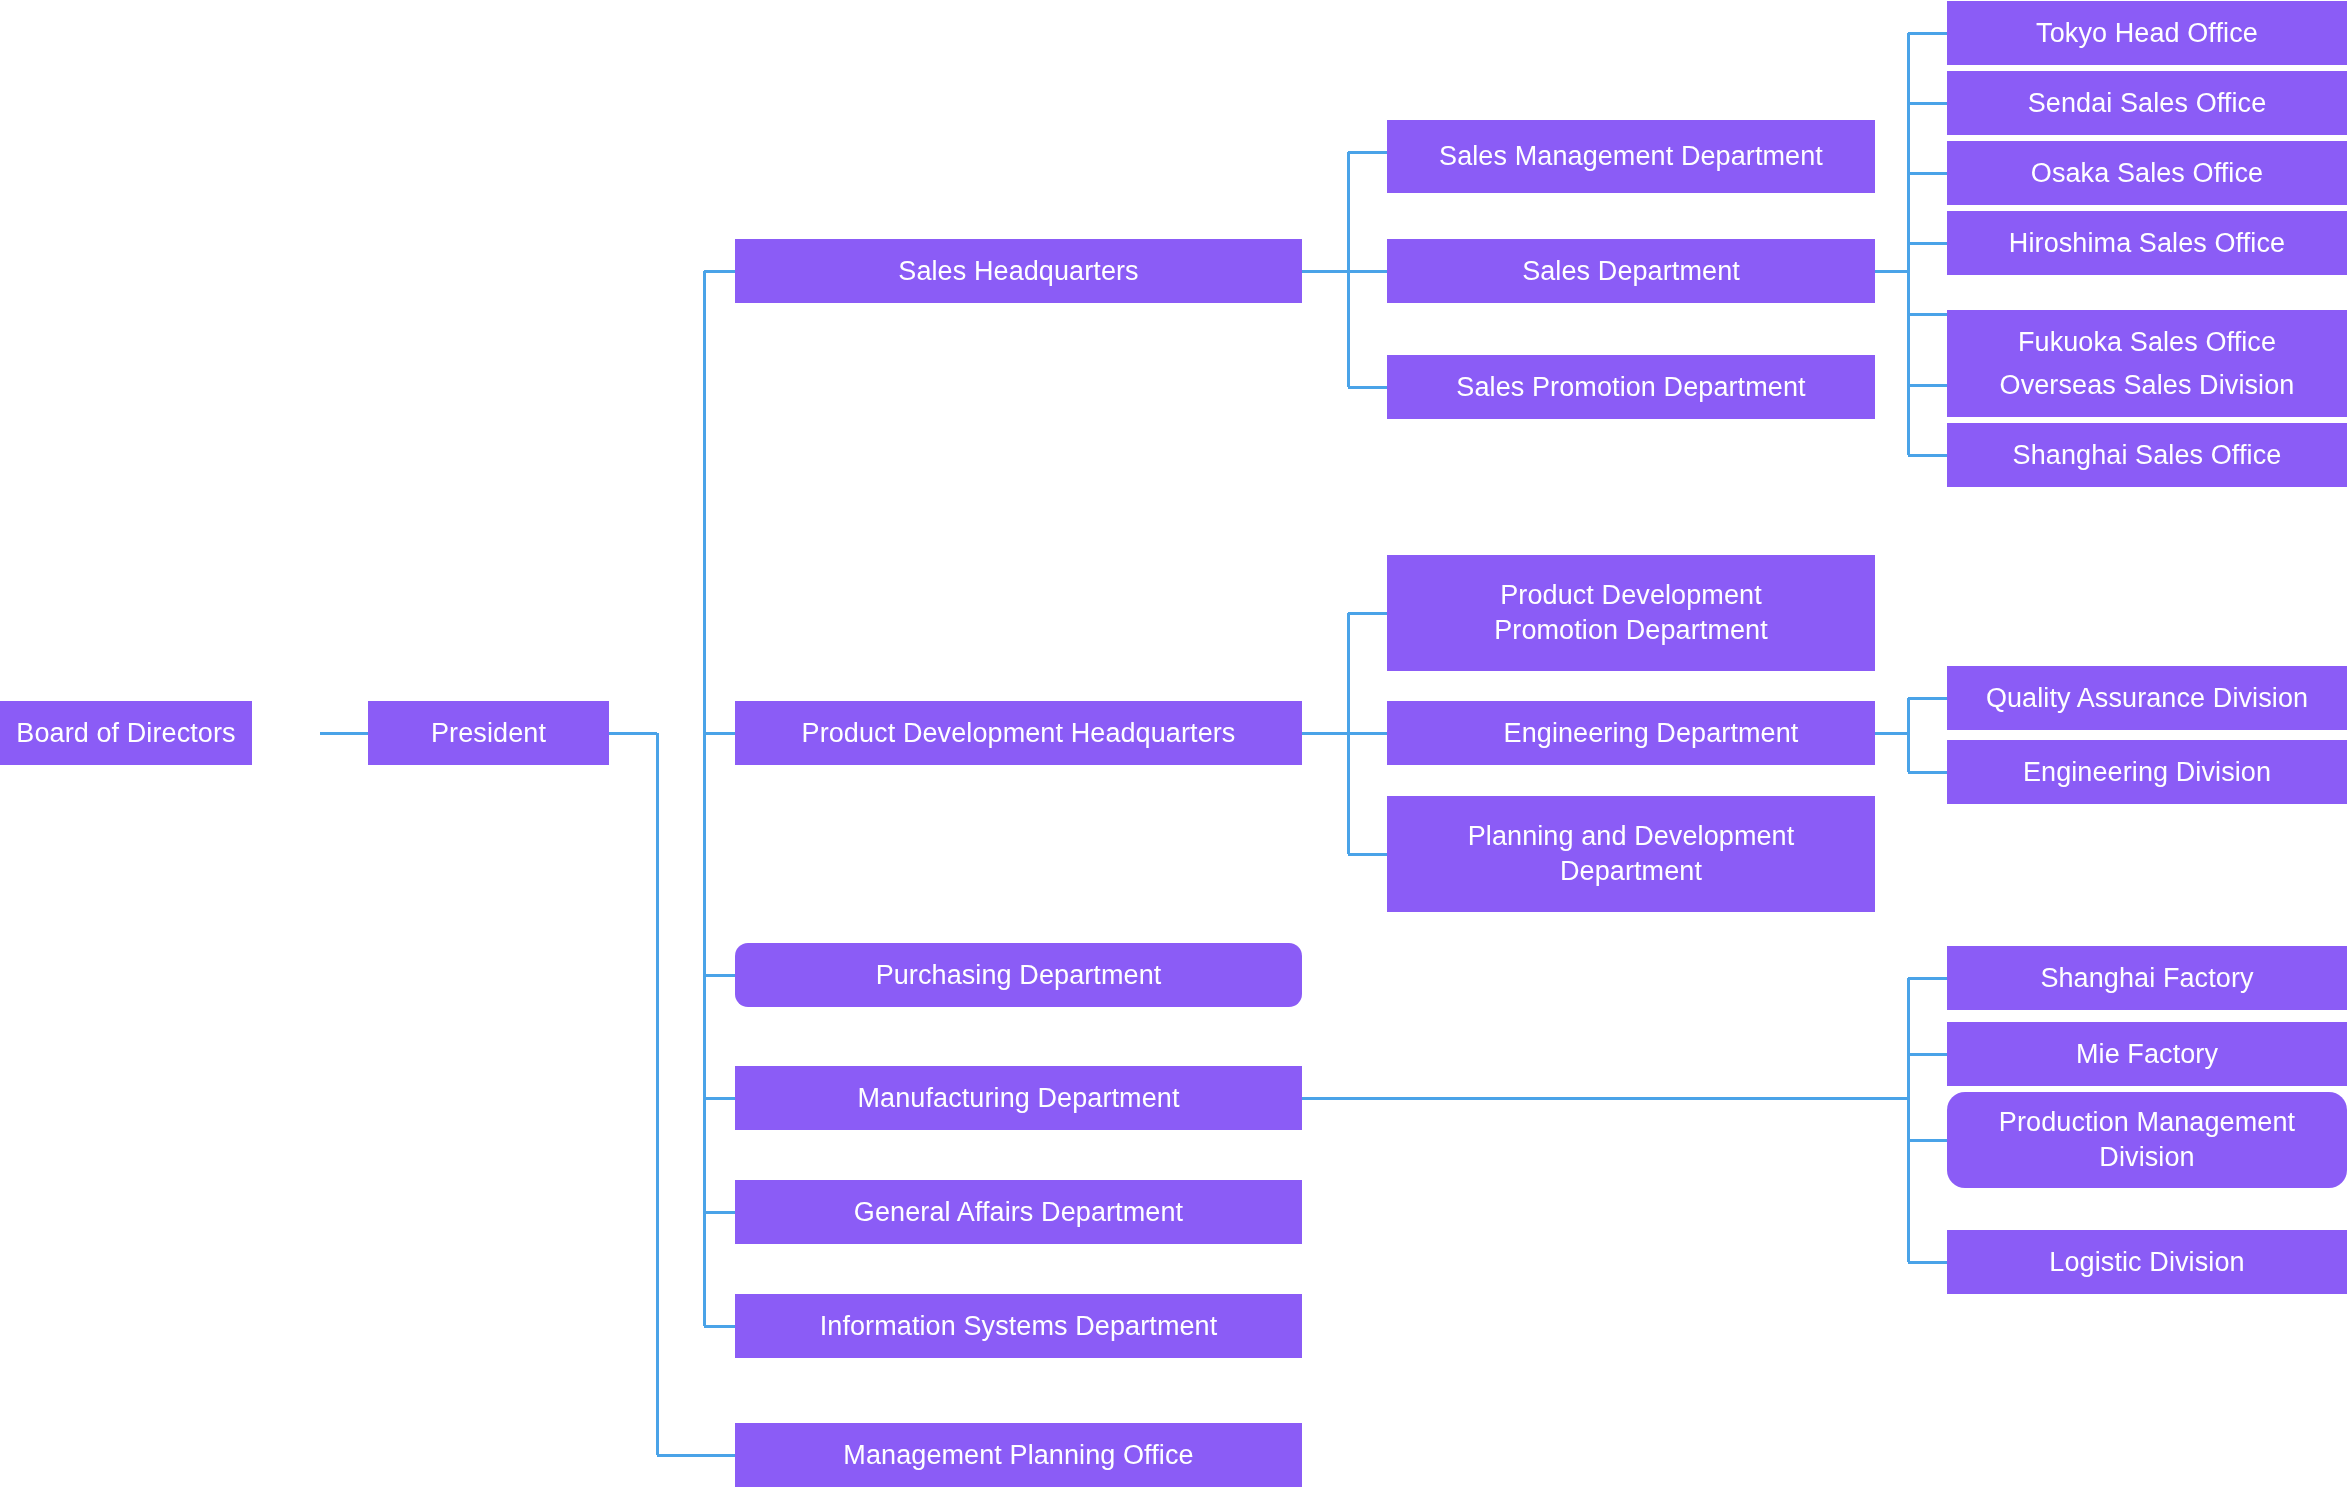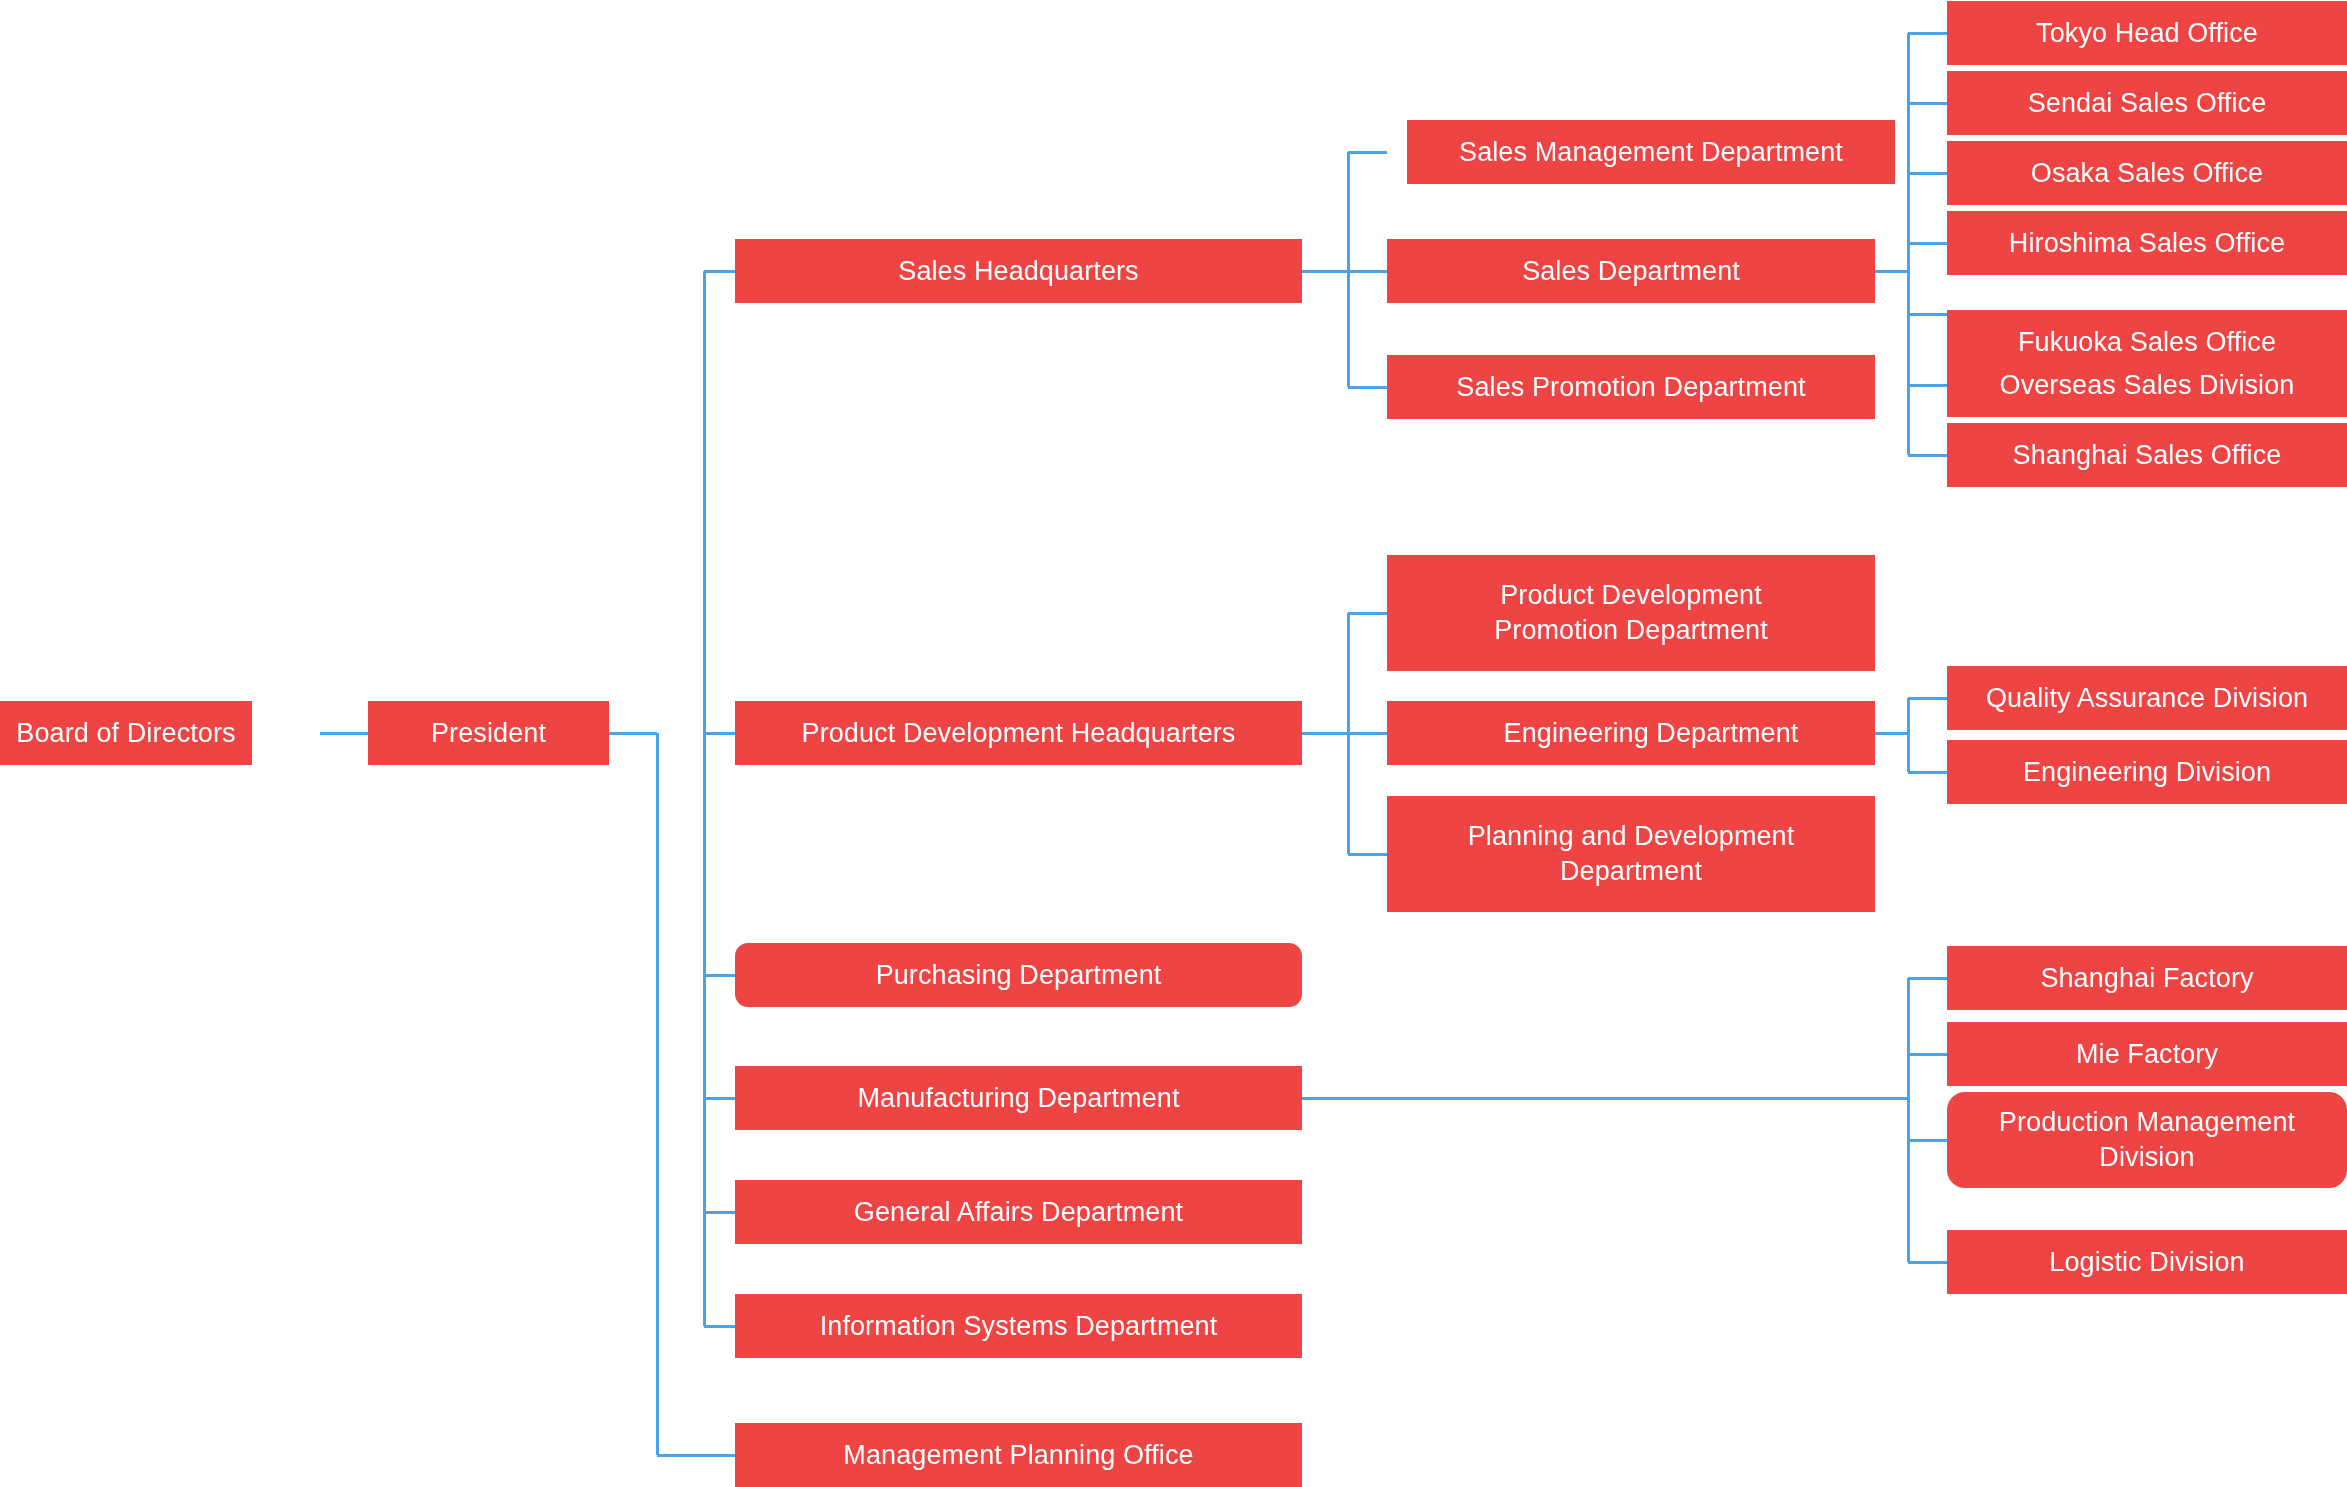--- a/index.html
+++ b/index.html
@@ -26,21 +26,21 @@
     pointer-events: none;
   }
   .node {
     position: absolute;
     box-sizing: border-box;
     display: flex;
     align-items: center;
     justify-content: center;
     text-align: center;
     color: #ffffff;
-    background: #ef4444;
+    background: #8b5cf6;
     font-size: 27px;
     line-height: 1.28;
     font-weight: 400;
     letter-spacing: 0.1px;
     padding: 2px 8px;
     white-space: pre-line;
   }
 </style>
 </head>
 <body>
@@ -113,21 +113,21 @@
   <div class="node" style="left:735px; top:943px; width:567px; height:64px;border-radius:13px;">Purchasing Department</div>
 
   <div class="node" style="left:735px; top:1066px; width:567px; height:64px;">Manufacturing Department</div>
 
   <div class="node" style="left:735px; top:1180px; width:567px; height:64px;">General Affairs Department</div>
 
   <div class="node" style="left:735px; top:1294px; width:567px; height:64px;">Information Systems Department</div>
 
   <div class="node" style="left:735px; top:1423px; width:567px; height:64px;">Management Planning Office</div>
 
-  <div class="node" style="left:1387px; top:120px; width:488px; height:64px;margin-left:20px;">Sales Management Department</div>
+  <div class="node" style="left:1387px; top:120px; width:488px; height:73px;">Sales Management Department</div>
 
   <div class="node" style="left:1387px; top:239px; width:488px; height:64px;">Sales Department</div>
 
   <div class="node" style="left:1387px; top:355px; width:488px; height:64px;">Sales Promotion Department</div>
 
   <div class="node" style="left:1387px; top:555px; width:488px; height:116px;">Product Development
 Promotion Department</div>
 
   <div class="node" style="left:1387px; top:701px; width:488px; height:64px;padding-left:48px;">Engineering Department</div>
 

